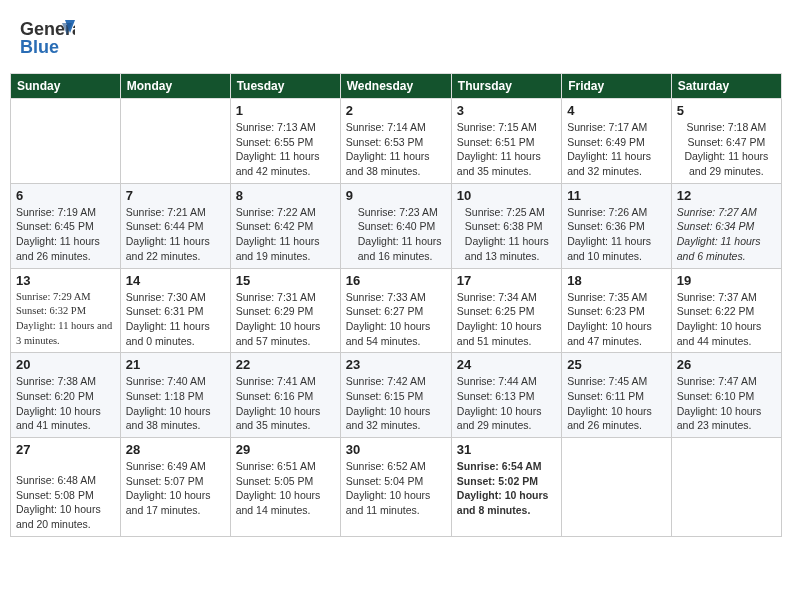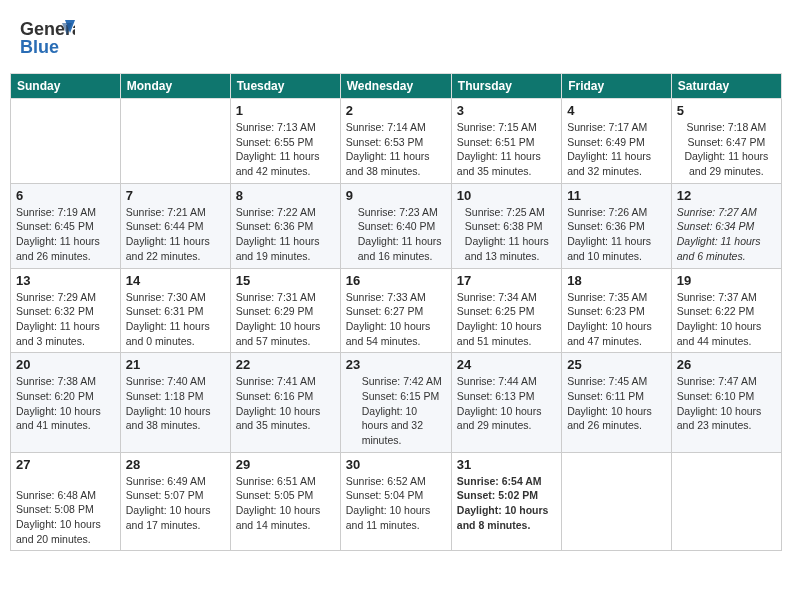--- a/index.html
+++ b/index.html
@@ -28,21 +28,21 @@
     .location-title {
       font-size: 16px;
       color: #333;
     }
     .calendar {
       width: 100%;
       border-collapse: collapse;
       font-size: 11px;
     }
     .calendar th {
-      background-color: #0f766e;
+      background-color: #14532d;
       color: #fff;
       text-align: left;
       padding: 5px 6px;
       font-size: 12px;
       border: 1px solid #ddd;
     }
     .calendar td {
       border: 1px solid #ccc;
       vertical-align: top;
       padding: 4px 5px;
@@ -148,21 +148,21 @@
         </td>
         <td>
           <span class="day-number">7</span>
           <div class="day-info" style="white-space: pre-line;">Sunrise: 7:21 AM
 Sunset: 6:44 PM
 Daylight: 11 hours and 22 minutes.</div>
         </td>
         <td>
           <span class="day-number">8</span>
           <div class="day-info" style="white-space: pre-line;">Sunrise: 7:22 AM
-Sunset: 6:36 PM
+Sunset: 6:42 PM
 Daylight: 11 hours and 19 minutes.</div>
         </td>
         <td>
           <span class="day-number">9</span>
           <div class="day-info" style="white-space: pre-line; margin-left: 12px;">Sunrise: 7:23 AM
 Sunset: 6:40 PM
 Daylight: 11 hours and 16 minutes.</div>
         </td>
         <td>
           <span class="day-number">10</span>
@@ -179,21 +179,21 @@
         <td>
           <span class="day-number">12</span>
           <div class="day-info" style="white-space: pre-line; font-style: italic;">Sunrise: 7:27 AM
 Sunset: 6:34 PM
 Daylight: 11 hours and 6 minutes.</div>
         </td>
       </tr>
       <tr>
         <td>
           <span class="day-number">13</span>
-          <div class="day-info" style="white-space: pre-line;">Sunrise: 7:29 AM
+          <div class="day-info" style="white-space: pre-line; font-family: Liberation Serif, serif;">Sunrise: 7:29 AM
 Sunset: 6:32 PM
 Daylight: 11 hours and 3 minutes.</div>
         </td>
         <td>
           <span class="day-number">14</span>
           <div class="day-info" style="white-space: pre-line;">Sunrise: 7:30 AM
 Sunset: 6:31 PM
 Daylight: 11 hours and 0 minutes.</div>
         </td>
         <td>
@@ -241,21 +241,21 @@
 Daylight: 10 hours and 38 minutes.</div>
         </td>
         <td>
           <span class="day-number">22</span>
           <div class="day-info" style="white-space: pre-line;">Sunrise: 7:41 AM
 Sunset: 6:16 PM
 Daylight: 10 hours and 35 minutes.</div>
         </td>
         <td>
           <span class="day-number">23</span>
-          <div class="day-info" style="white-space: pre-line; margin-left: 16px;">Sunrise: 7:42 AM
+          <div class="day-info" style="white-space: pre-line;">Sunrise: 7:42 AM
 Sunset: 6:15 PM
 Daylight: 10 hours and 32 minutes.</div>
         </td>
         <td>
           <span class="day-number">24</span>
           <div class="day-info" style="white-space: pre-line;">Sunrise: 7:44 AM
 Sunset: 6:13 PM
 Daylight: 10 hours and 29 minutes.</div>
         </td>
         <td>

